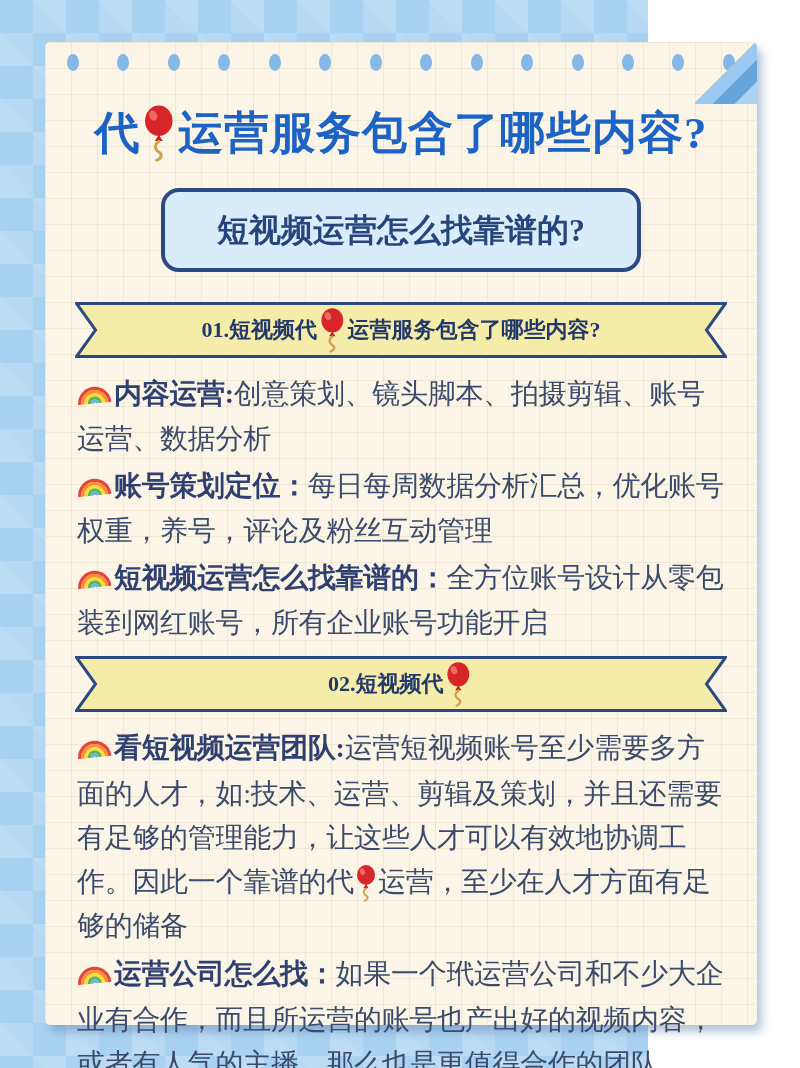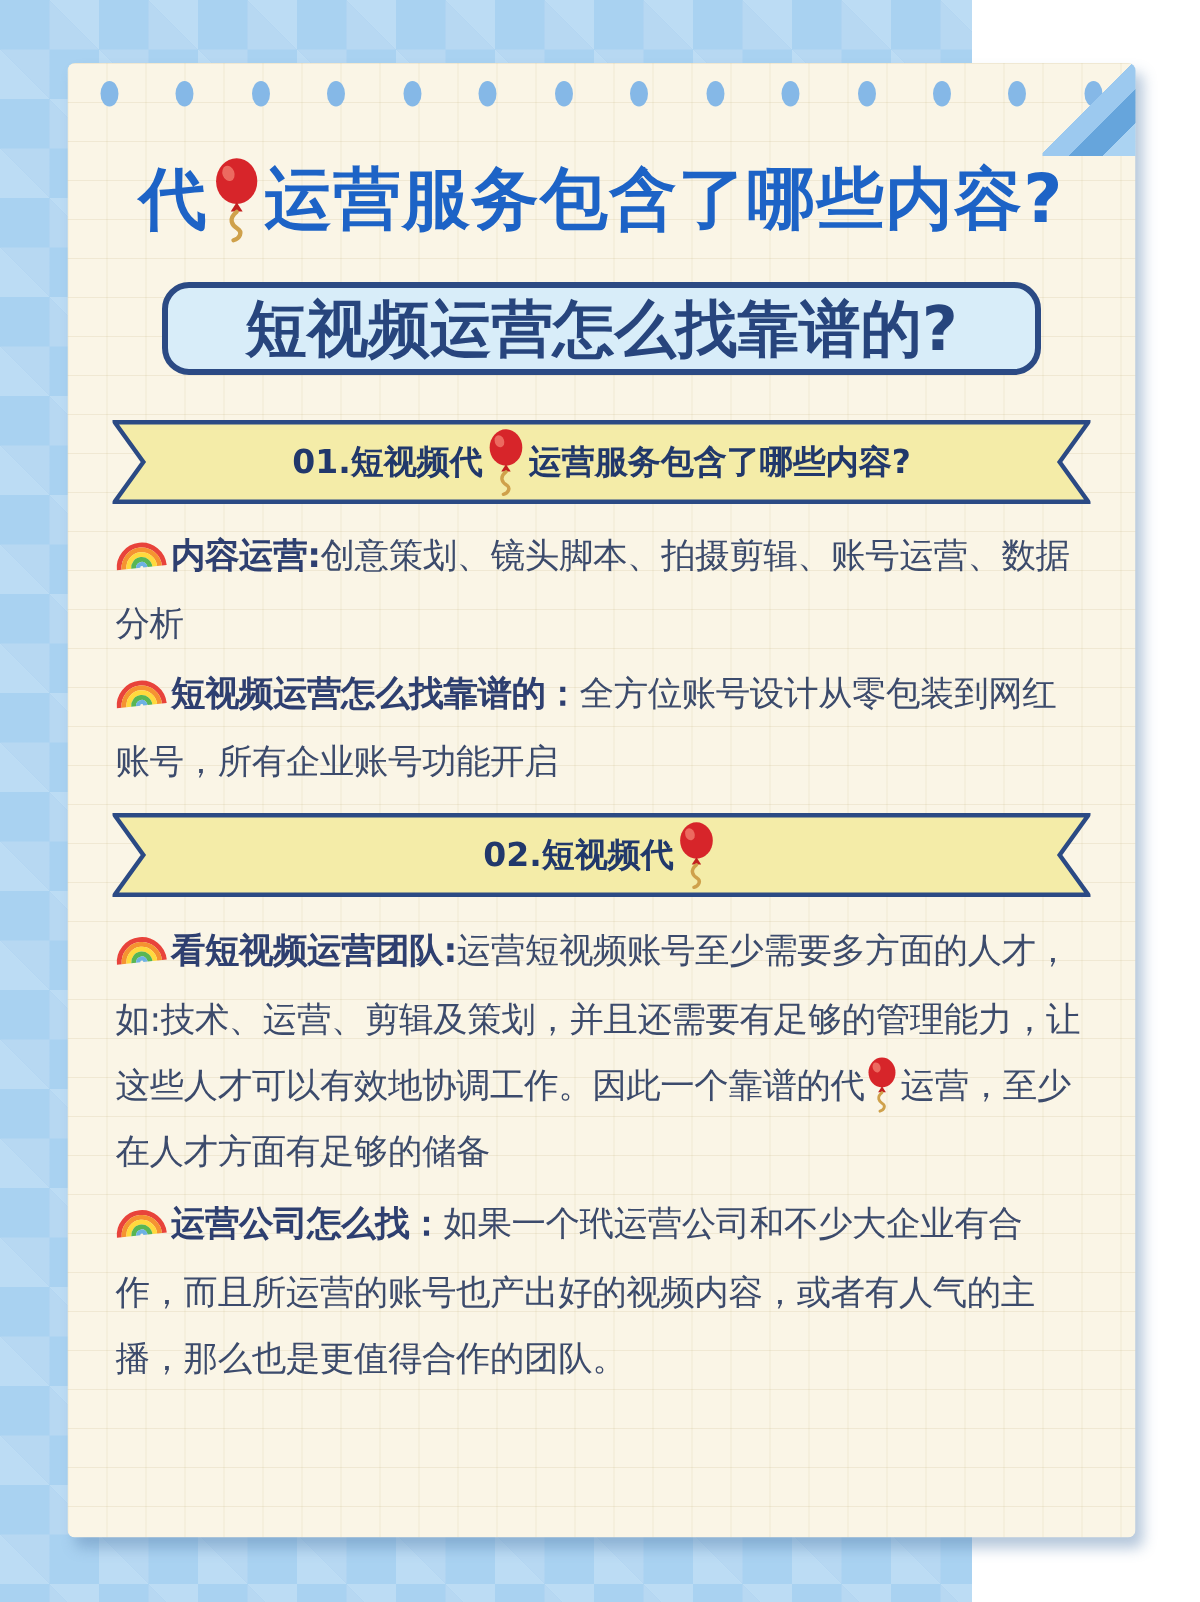--- a/index.html
+++ b/index.html
@@ -8,20 +8,21 @@
 
   .page {
     position:relative; width:648px; height:1068px;
     background-color:#a9d2f1;
     background-image:
       linear-gradient(45deg, rgba(255,255,255,0.22) 25%, transparent 25%, transparent 75%, rgba(255,255,255,0.22) 75%),
       linear-gradient(45deg, rgba(255,255,255,0.22) 25%, transparent 25%, transparent 75%, rgba(255,255,255,0.22) 75%),
       linear-gradient(45deg, rgba(110,160,215,0.10) 25%, transparent 25%, transparent 75%, rgba(110,160,215,0.10) 75%);
     background-position:0 0, 33px 33px, 33px -33px;
     background-size:66px 66px;
+    font-family:Liberation Serif, serif;
   }
 
   .card {
     position:absolute; left:45px; top:42px; width:712px; height:983px;
     background-color:#faf5e6;
     background-image:
       linear-gradient(rgba(196,180,132,0.20) 1px, transparent 1px),
       linear-gradient(90deg, rgba(196,180,132,0.20) 1px, transparent 1px);
     background-size:26px 26px;
     border-radius:5px;
@@ -42,37 +43,37 @@
   .hole { width:12px; height:17px; border-radius:50%; background:#85b8e7; }
 
   .title {
     margin-top:33px; text-align:center;
     font-size:45px; line-height:58px; font-weight:900;
     color:#1d63c6; letter-spacing:1px; white-space:nowrap;
   }
 
   .pill {
     margin:26px auto 0 auto; width:fit-content;
-    padding:5px 52px;
+    padding:16px 52px;
     background:#d8edf9; border:4px solid #2b4a84; border-radius:18px;
-    font-size:41px; line-height:44px; font-weight:800; color:#27457d;
+    font-size:32px; line-height:44px; font-weight:800; color:#27457d;
     white-space:nowrap;
   }
 
   .banner { position:relative; margin:0 30px; height:56px; }
   .banner.first { margin-top:30px; }
   .banner.second { margin-top:12px; }
   .banner svg.ribbon { position:absolute; inset:0; width:100%; height:100%; }
   .banner .banner-text {
     position:relative; z-index:1; height:100%;
     display:flex; align-items:center; justify-content:center;
     font-size:22px; font-weight:800; color:#21386b; white-space:nowrap;
   }
 
-  .bullets { padding:0 32px; color:#3c4b6c; font-size:23px; letter-spacing:-0.3px; }
+  .bullets { padding:0 32px; color:#3c4b6c; font-size:28px; letter-spacing:-0.3px; }
   .bullets.s1 { margin-top:14px; line-height:43px; }
   .bullets.s2 { margin-top:14px; line-height:44px; }
   .bullets p + p { margin-top:4px; }
   .bullets b { font-weight:800; color:#2e3f70; }
 
   .rainbow { display:inline-block; vertical-align:-2px; margin-right:3px; transform:rotate(-6deg); }
   .balloon { display:inline-block; }
   .balloon-lg svg { height:58px; vertical-align:-14px; margin:0 2px; }
   .balloon-md svg { height:46px; vertical-align:-13px; margin:0 2px; }
   .balloon-sm svg { height:38px; vertical-align:-11px; margin:0 1px; }
@@ -133,20 +134,27 @@
               <path d="M8.8,20 A9.2,9.2 0 0 1 27.2,20" stroke="#ffd93d" stroke-width="3.4" fill="none"></path>
               <path d="M12.2,20 A5.8,5.8 0 0 1 23.8,20" stroke="#58b654" stroke-width="3.4" fill="none"></path>
               <path d="M15.4,20 A2.6,2.6 0 0 1 20.6,20" stroke="#6db1e3" stroke-width="3" fill="none"></path>
             </svg></span><b>内容运营:</b><span>创意策划、镜头脚本、拍摄剪辑、账号运营、数据分析</span></p>
       <p><span class="rainbow"><svg width="34" height="21" viewBox="0 0 36 21">
               <path d="M2,20 A16,16 0 0 1 34,20" stroke="#e8433b" stroke-width="3.4" fill="none"></path>
               <path d="M5.4,20 A12.6,12.6 0 0 1 30.6,20" stroke="#f59331" stroke-width="3.4" fill="none"></path>
               <path d="M8.8,20 A9.2,9.2 0 0 1 27.2,20" stroke="#ffd93d" stroke-width="3.4" fill="none"></path>
               <path d="M12.2,20 A5.8,5.8 0 0 1 23.8,20" stroke="#58b654" stroke-width="3.4" fill="none"></path>
               <path d="M15.4,20 A2.6,2.6 0 0 1 20.6,20" stroke="#6db1e3" stroke-width="3" fill="none"></path>
+            </svg></span><b>账号策划定位：</b><span>每日每周数据分析汇总，优化账号权重，养号，评论及粉丝互动管理</span></p>
+      <p><span class="rainbow"><svg width="34" height="21" viewBox="0 0 36 21">
+              <path d="M2,20 A16,16 0 0 1 34,20" stroke="#e8433b" stroke-width="3.4" fill="none"></path>
+              <path d="M5.4,20 A12.6,12.6 0 0 1 30.6,20" stroke="#f59331" stroke-width="3.4" fill="none"></path>
+              <path d="M8.8,20 A9.2,9.2 0 0 1 27.2,20" stroke="#ffd93d" stroke-width="3.4" fill="none"></path>
+              <path d="M12.2,20 A5.8,5.8 0 0 1 23.8,20" stroke="#58b654" stroke-width="3.4" fill="none"></path>
+              <path d="M15.4,20 A2.6,2.6 0 0 1 20.6,20" stroke="#6db1e3" stroke-width="3" fill="none"></path>
             </svg></span><b>短视频运营怎么找靠谱的：</b><span>全方位账号设计从零包装到网红账号，所有企业账号功能开启</span></p>
     </div>
 
     <div class="banner second">
       <svg class="ribbon" viewBox="0 0 666 56" preserveAspectRatio="none">
           <polygon points="1.5,1.5 664.5,1.5 645,28 664.5,54.5 1.5,54.5 21,28" fill="#f4eca8" stroke="#2b4a84" stroke-width="3"></polygon>
         </svg>
       <div class="banner-text">
           <span>02.短视频代</span>
           <span class="balloon balloon-md"><svg viewBox="0 0 22 38">

